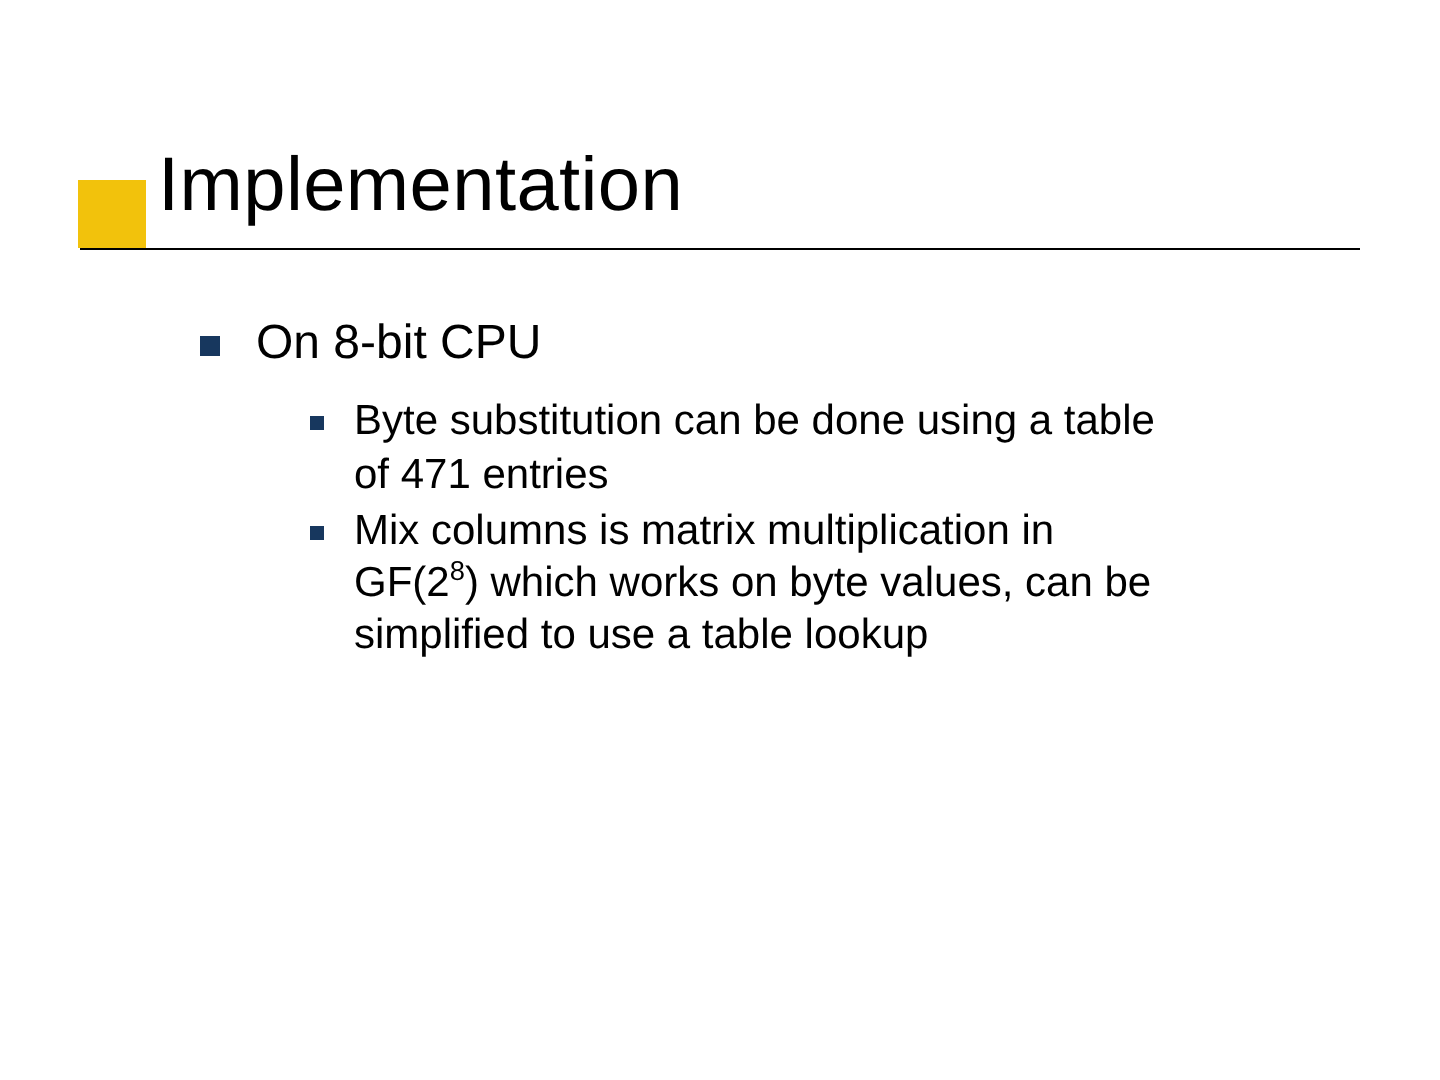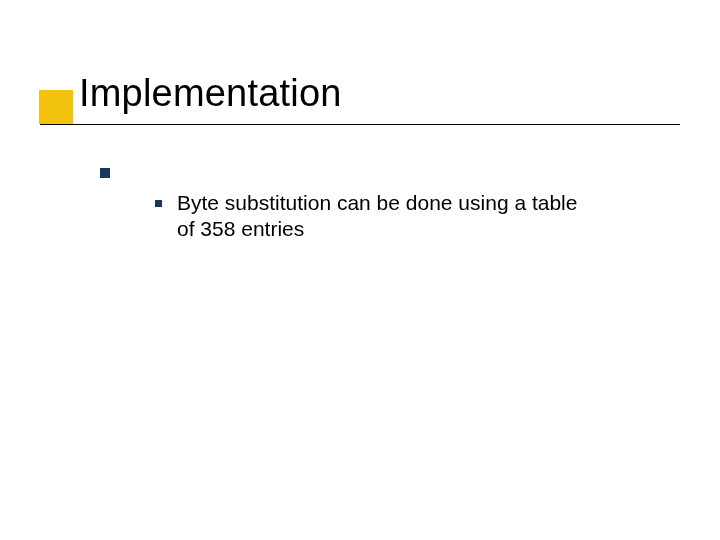--- a/index.html
+++ b/index.html
@@ -106,29 +106,34 @@
   <div class="title-block">
     <div class="accent-square"></div>
     <div class="title-text">Implementation</div>
     <div class="title-rule"></div>
   </div>
 
   <div class="body">
 
     <div class="lvl1">
       <div class="bullet"></div>
+      <div class="txt">On 8-bit CPU</div>
     </div>
 
     <div class="lvl2-wrap">
 
       <div class="lvl2">
         <div class="bullet"></div>
-        <div class="txt">Byte substitution can be done using a table of 358 entries</div>
+        <div class="txt">Byte substitution can be done using a table of 471 entries</div>
       </div>
 
 
 
+      <div class="lvl2">
+        <div class="bullet"></div>
+        <div class="txt"><span>Mix columns is matrix multiplication in GF(2</span><sup>8</sup><span>) which works on byte values, can be simplified to use a table lookup</span></div>
+      </div>
 
     </div>
 
   </div>
 
 </div>
 
 </body></html>

